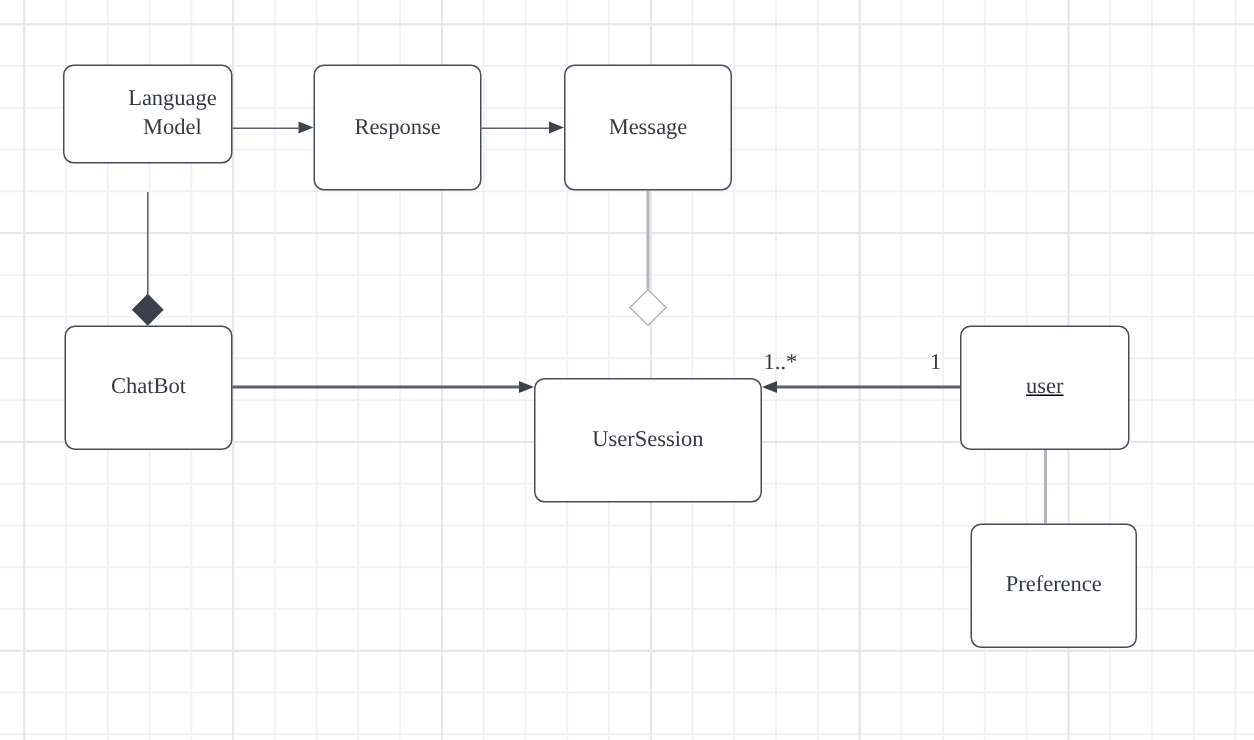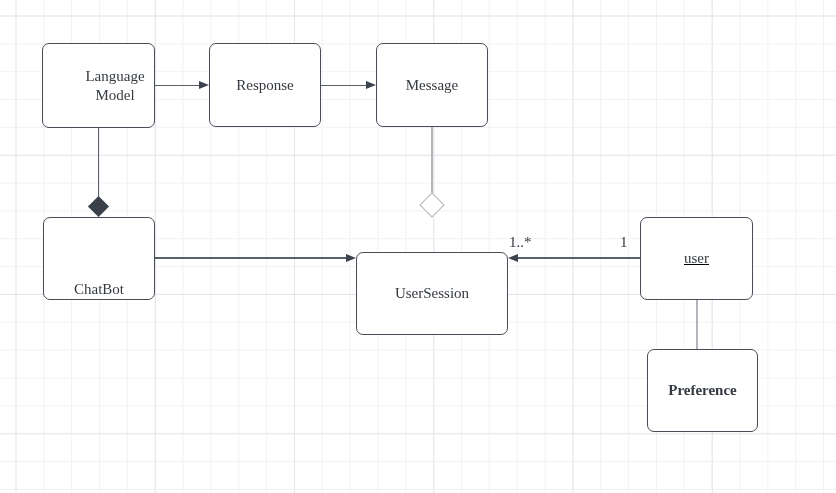--- a/index.html
+++ b/index.html
@@ -80,35 +80,35 @@
     <div class="marker diamond-filled" style="left: 91px; top: 198.5px;"></div>
     <div class="edge-line light" style="left: 431.25px; top: 127px; width: 1.5px; height: 66px;"></div>
     <div class="marker diamond-hollow" style="left: 423px; top: 195.5px;"></div>
     <div class="edge-line" style="left: 155px; top: 257.25px; width: 191px; height: 1.5px;"></div>
     <div class="marker arrowhead-right" style="left: 346px; top: 253.5px;"></div>
     <div class="edge-line" style="left: 518px; top: 257.25px; width: 122px; height: 1.5px;"></div>
     <div class="marker arrowhead-left" style="left: 508px; top: 253.5px;"></div>
     <div class="edge-label" style="left: 509px; top: 234px;">1..*</div>
     <div class="edge-label" style="left: 620px; top: 234px;">1</div>
     <div class="edge-line light" style="left: 696.25px; top: 300px; width: 1.5px; height: 49px;"></div>
-    <div class="node" style="left: 42px; top: 43px; width: 113px; height: 85px; padding-left: 33px;">
+    <div class="node" style="left: 42px; top: 43px; width: 113px; height: 66px; padding-left: 33px;">
       <span class="node-label">Language
 Model</span>
     </div>
     <div class="node" style="left: 376px; top: 43px; width: 112px; height: 84px;">
       <span class="node-label">Message</span>
     </div>
     <div class="node" style="left: 209px; top: 43px; width: 112px; height: 84px;">
       <span class="node-label">Response</span>
     </div>
-    <div class="node" style="left: 43px; top: 217px; width: 112px; height: 83px; align-items: flex-end;">
+    <div class="node" style="left: 43px; top: 217px; width: 112px; height: 83px;">
       <span class="node-label">ChatBot</span>
     </div>
     <div class="node" style="left: 356px; top: 217px; width: 152px; height: 83px; margin-top: 35px;">
       <span class="node-label">UserSession</span>
     </div>
     <div class="node" style="left: 640px; top: 217px; width: 113px; height: 83px; text-decoration: underline;">
       <span class="node-label">user</span>
     </div>
-    <div class="node" style="left: 647px; top: 349px; width: 111px; height: 83px; font-weight: bold;">
+    <div class="node" style="left: 647px; top: 349px; width: 111px; height: 83px;">
       <span class="node-label">Preference</span>
     </div>
   </div>
 
 </body></html>

